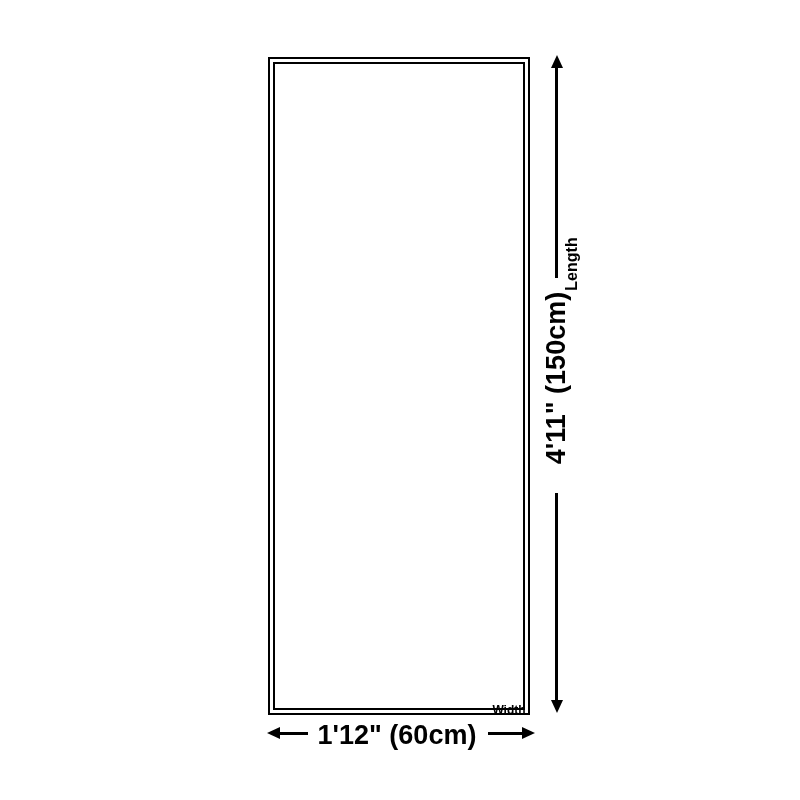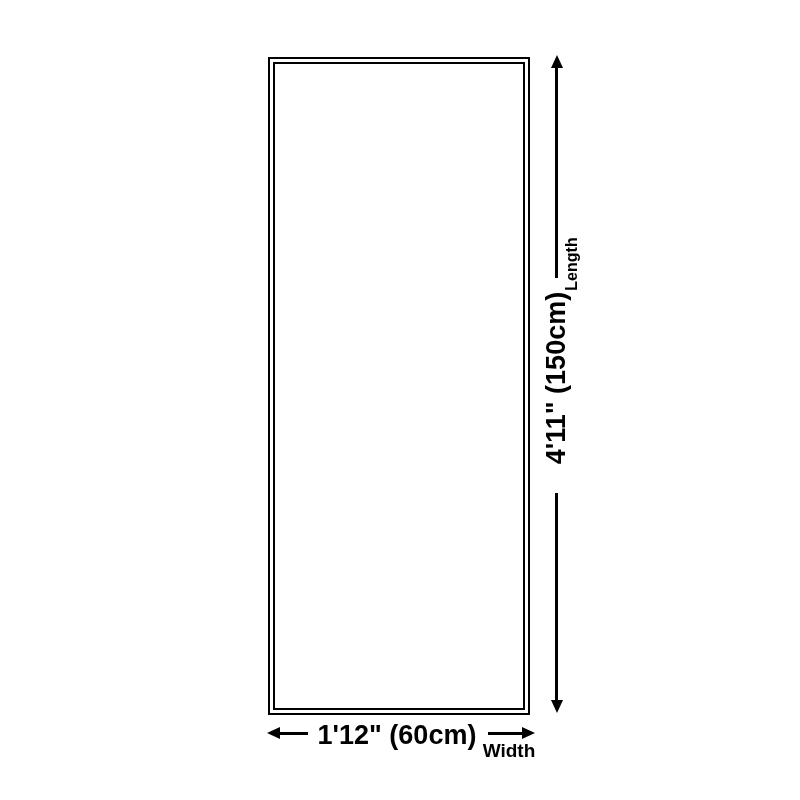--- a/index.html
+++ b/index.html
@@ -91,22 +91,22 @@
     left: 572px; top: 264px;
     font-size: 16px;
     transform: translate(-50%, -50%) rotate(-90deg);
   }
   .width-value {
     left: 397px; top: 735px;
     font-size: 27px;
     transform: translate(-50%, -50%);
   }
   .width-label {
-    left: 509px; top: 750px;
-    font-size: 19px;
+    left: 509px; top: 710px;
+    font-size: 12px;
     transform: translate(-50%, -50%);
   }
 </style>
 </head>
 <body>
 
 <div class="canvas">
 
   <div class="rug-outer">
     <div class="rug-inner"></div>

